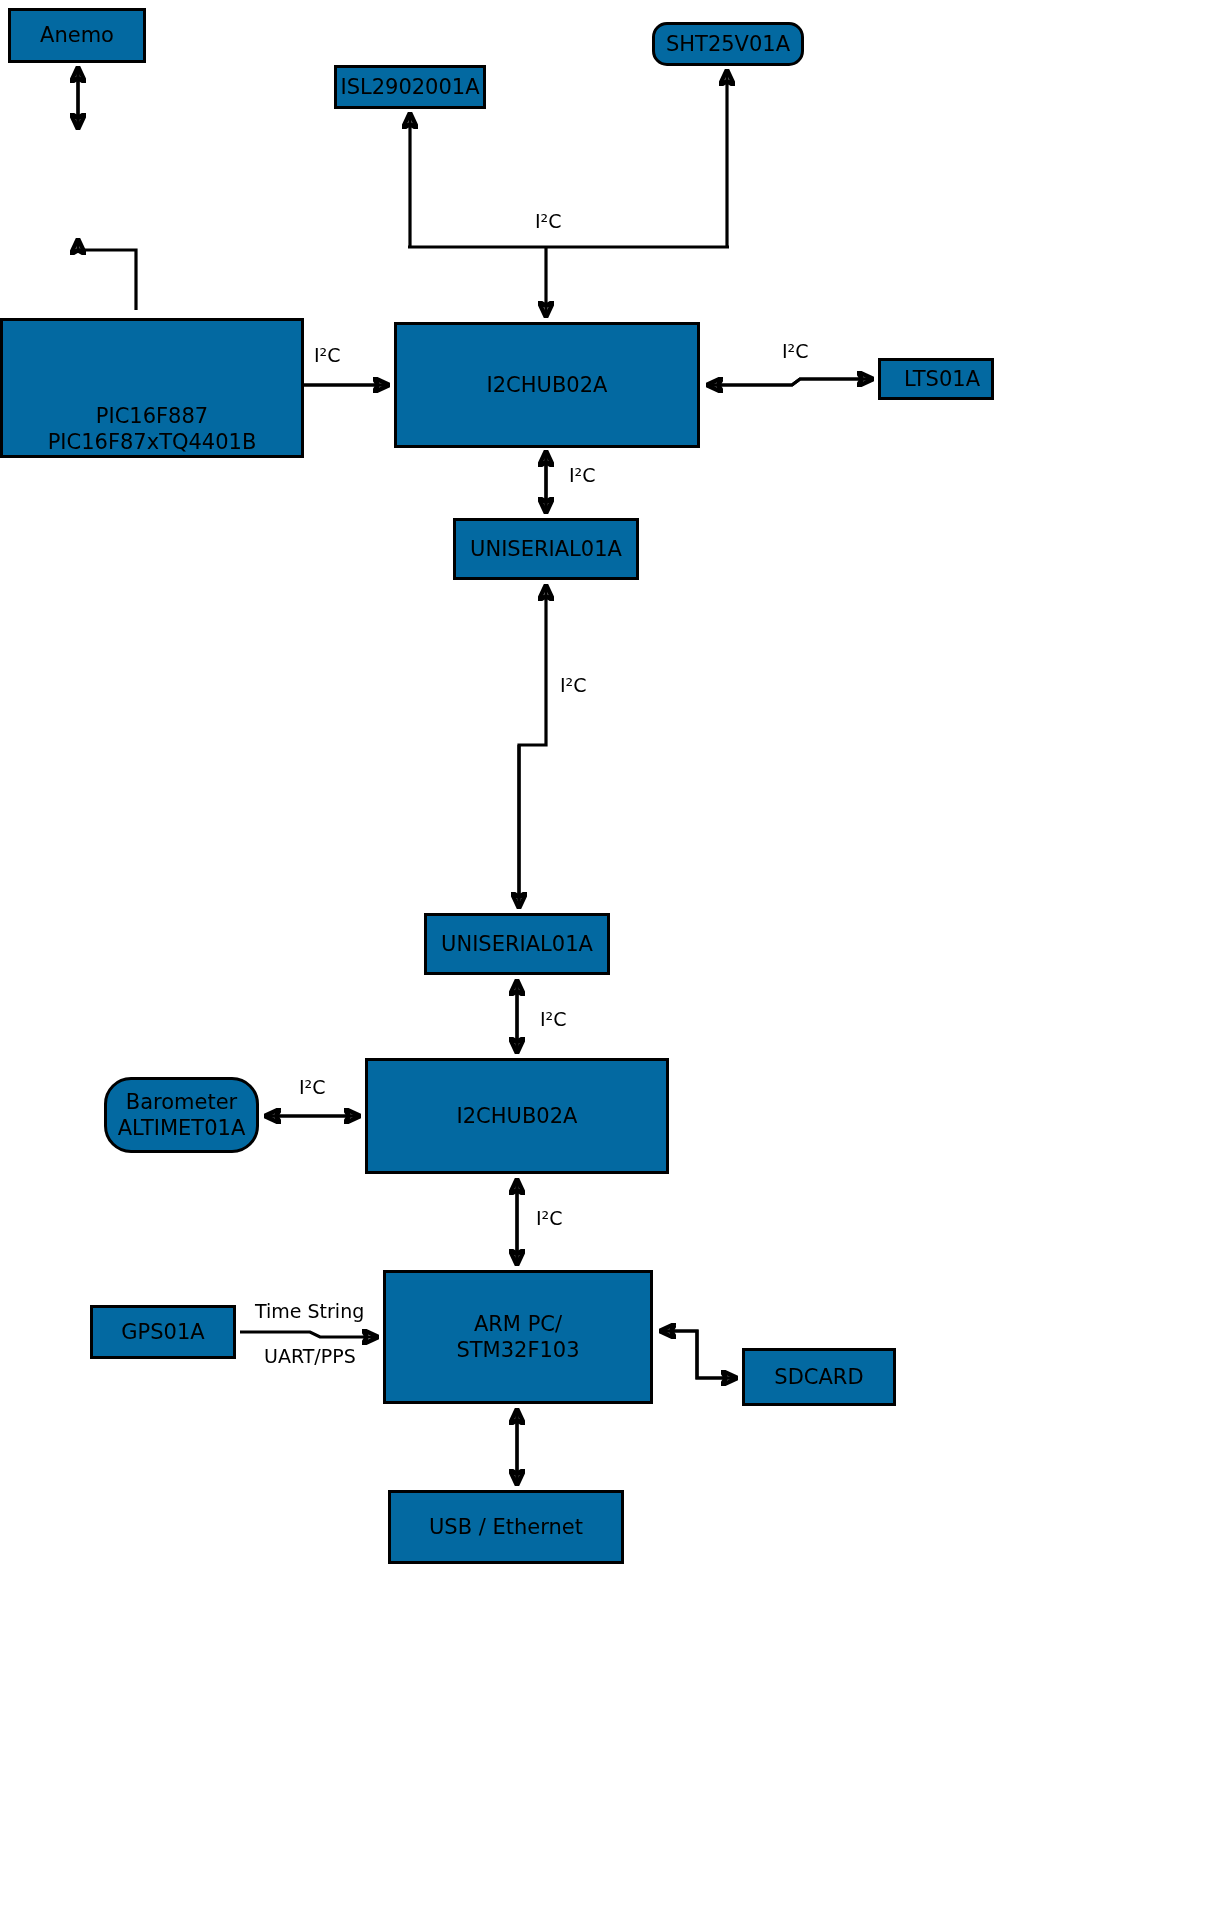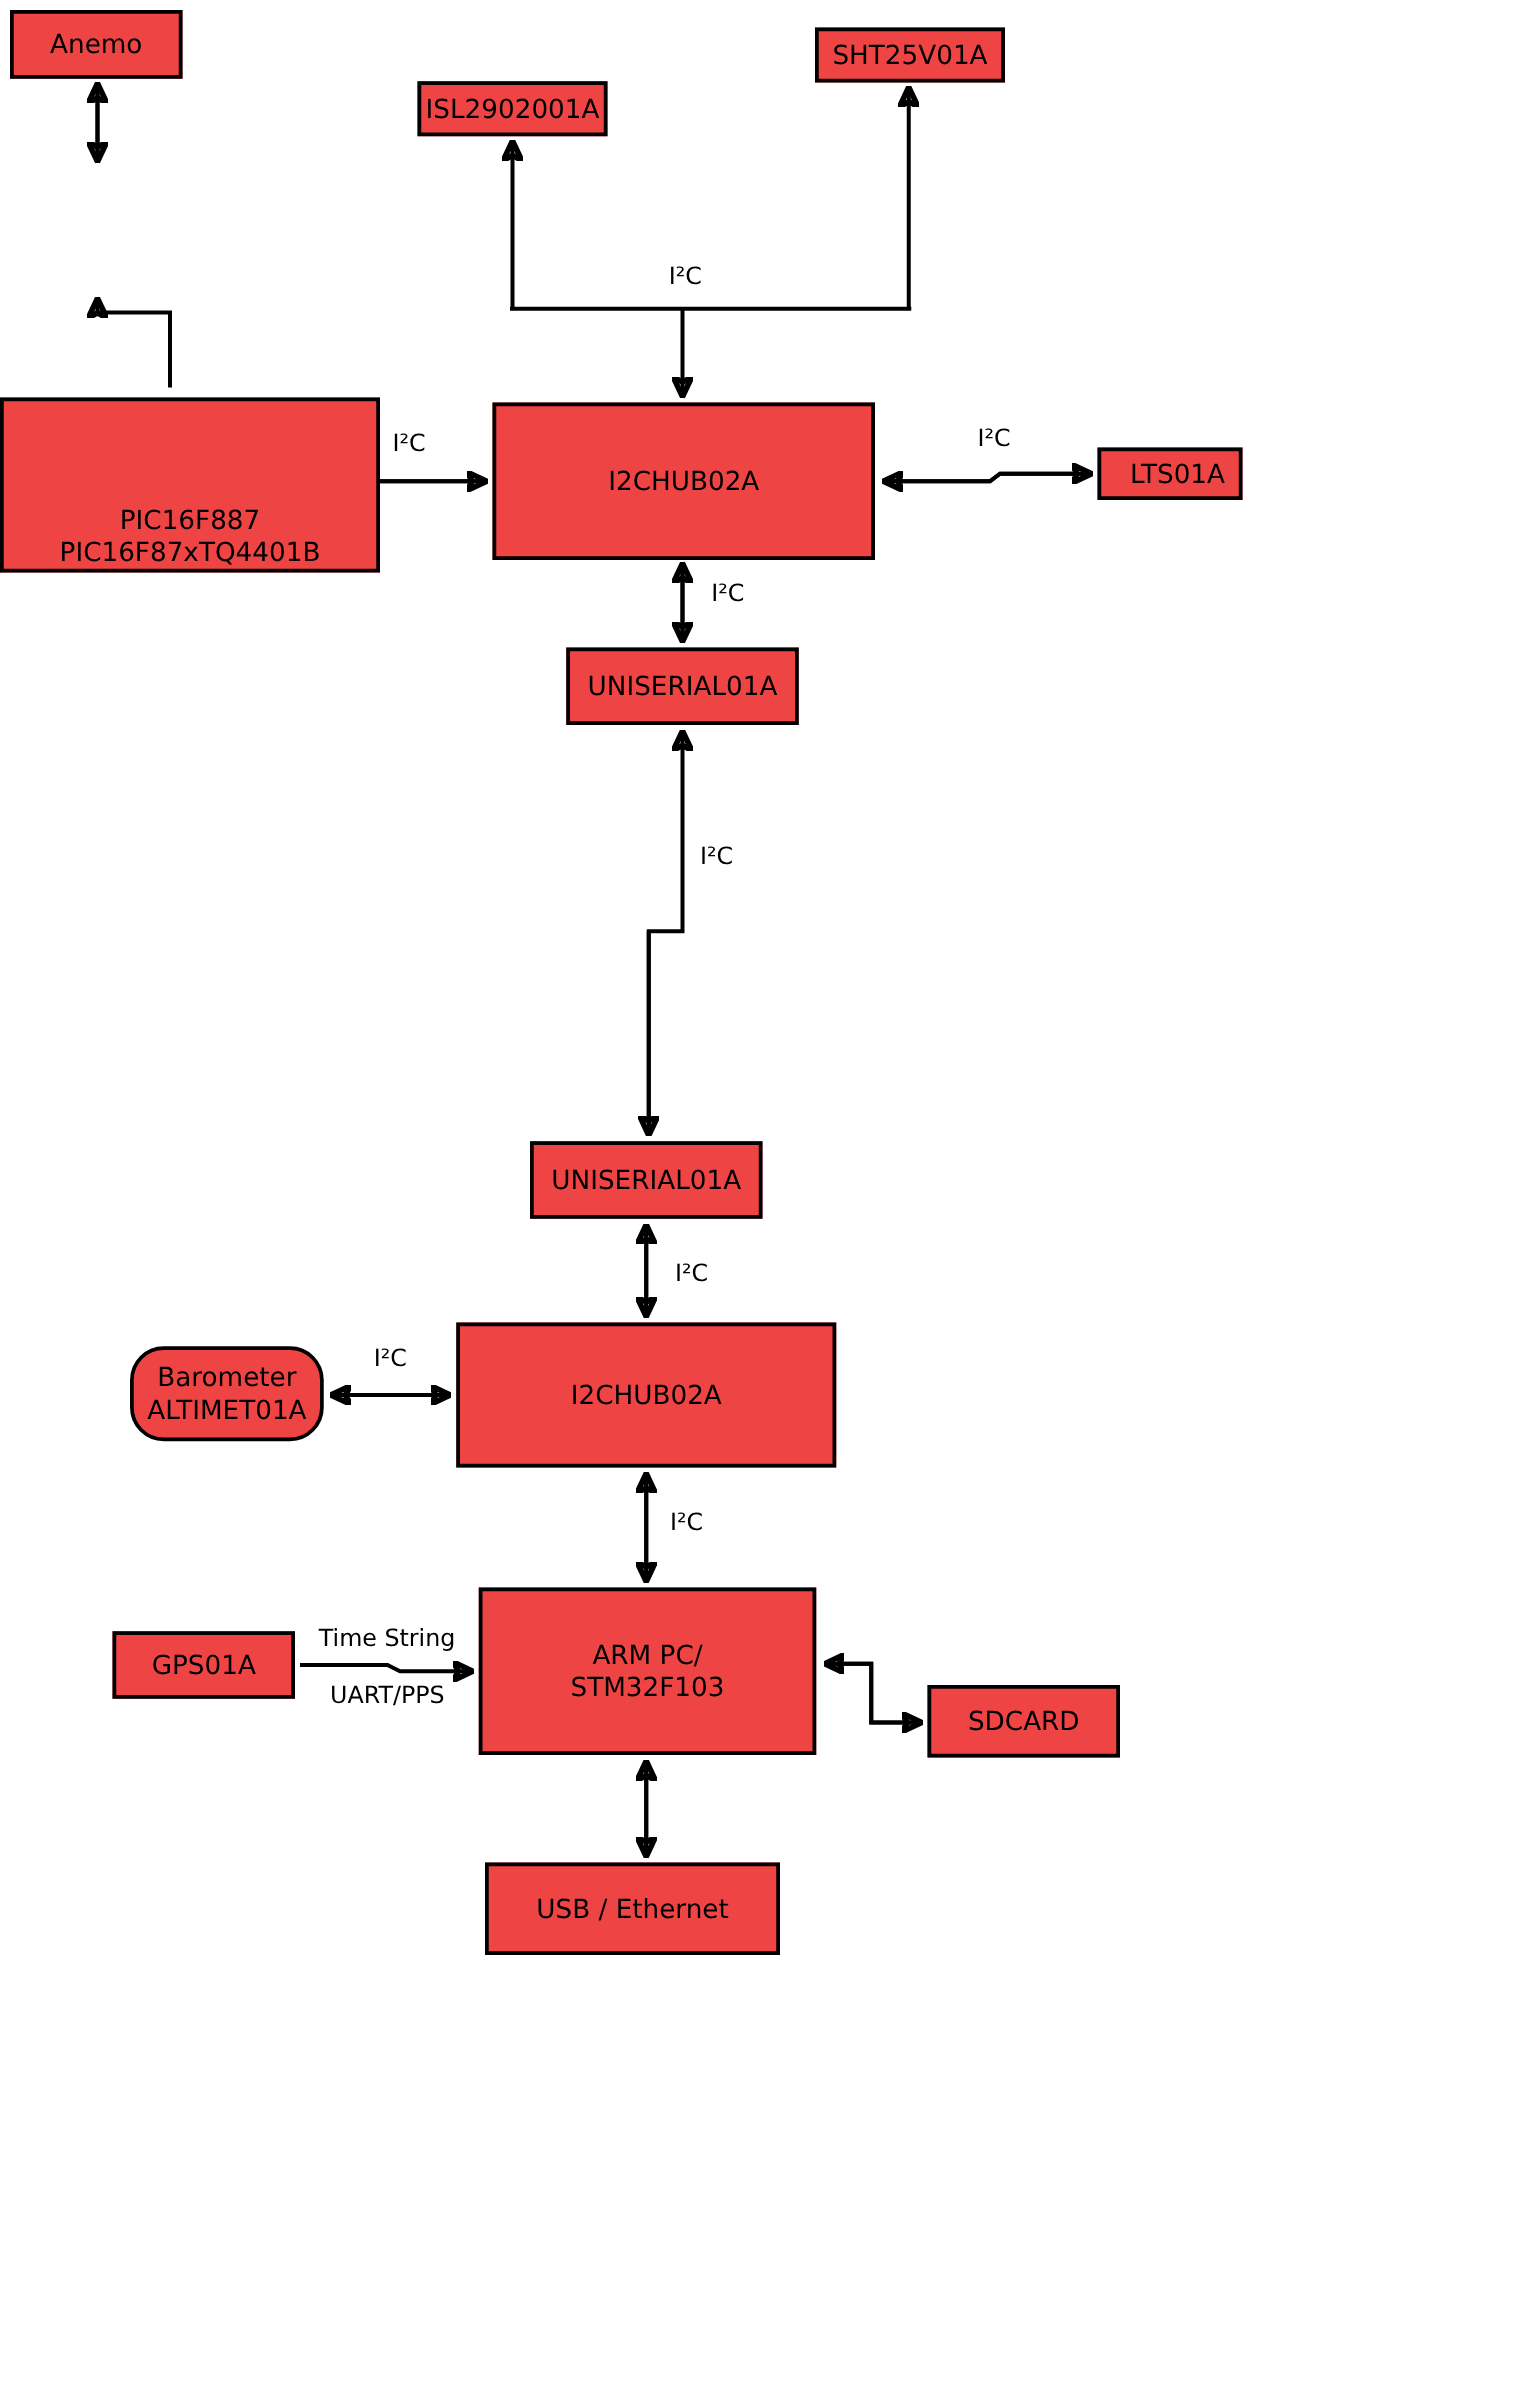--- a/index.html
+++ b/index.html
@@ -16,21 +16,21 @@
   }
   #diagram-root {
     position: absolute;
     left: 0; top: 0;
     width: 1214px;
     height: 1908px;
   }
   .node {
     position: absolute;
     box-sizing: border-box;
-    background: #ef4444;
+    background: #0369a1;
     border: 3px solid #000000;
     display: flex;
     align-items: center;
     justify-content: center;
     text-align: center;
     color: #000000;
     font-size: 21px;
     line-height: 1.25;
     white-space: pre-line;
     z-index: 5;
@@ -121,21 +121,21 @@
 
   <div class="node" style="left:0; top:318px; width:304px; height:140px;align-items:flex-end;">
     <span>PIC16F887
 PIC16F87xTQ4401B</span>
   </div>
 
   <div class="node" style="left:334px; top:65px; width:152px; height:44px;">
     <span>ISL2902001A</span>
   </div>
 
-  <div class="node" style="left:652px; top:22px; width:152px; height:44px;">
+  <div class="node" style="left:652px; top:22px; width:152px; height:44px;border-radius:15px;">
     <span>SHT25V01A</span>
   </div>
 
   <div class="node" style="left:394px; top:322px; width:306px; height:126px;">
     <span>I2CHUB02A</span>
   </div>
 
   <div class="node" style="left:878px; top:358px; width:116px; height:42px;padding-left:12px;">
     <span>LTS01A</span>
   </div>

